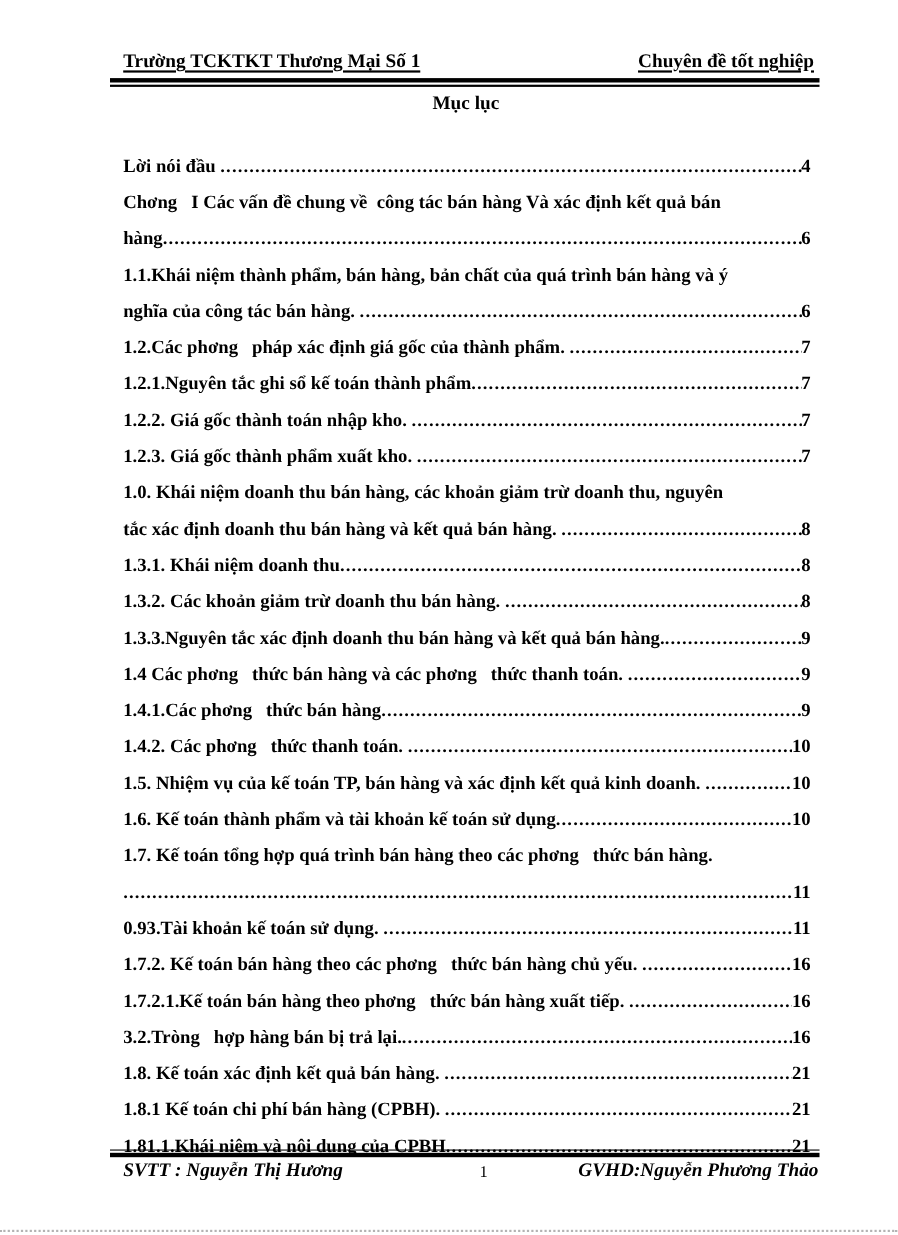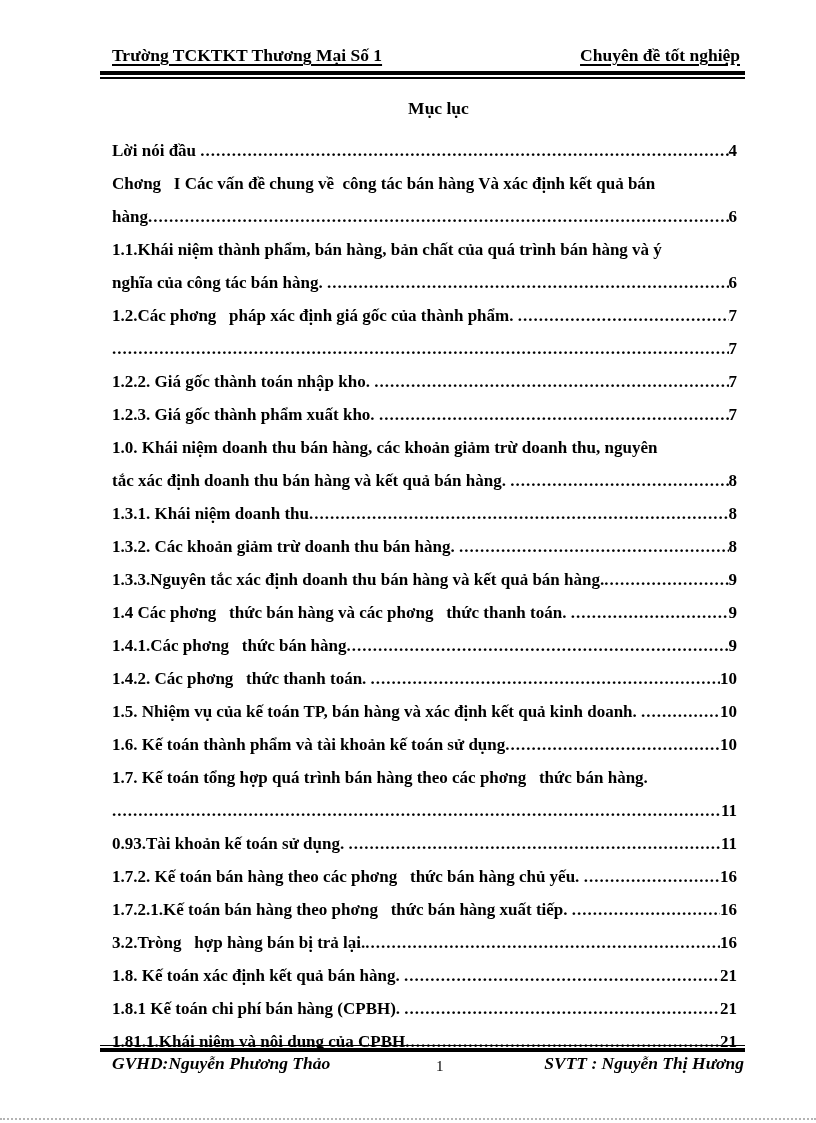--- a/index.html
+++ b/index.html
@@ -44,21 +44,21 @@
     border-bottom: 4px solid #000;
   }
 
   
   .doc-title {
     position: absolute;
     top: 82px; left: 100px; width: 645px;
     text-align: center;
     font-size: 17.5px;
     font-weight: bold;
-    margin: 16px;
+    margin: 1px;
   }
 
   
   .toc {
     position: absolute;
     top: 134px; left: 112px; width: 625px;
   }
   .toc-line {
     display: flex;
     align-items: center;
@@ -155,20 +155,21 @@
       <span class="t">nghĩa của công tác bán hàng. </span>
       <span class="dots"></span>
       <span class="pg">6</span>
     </div>
       <div class="toc-line">
       <span class="t">1.2.Các phơng   pháp xác định giá gốc của thành phẩm. </span>
       <span class="dots"></span>
       <span class="pg">7</span>
     </div>
       <div class="toc-line">
+      <span class="t">1.2.1.Nguyên tắc ghi sổ kế toán thành phẩm</span>
       <span class="dots"></span>
       <span class="pg">7</span>
     </div>
       <div class="toc-line">
       <span class="t">1.2.2. Giá gốc thành toán nhập kho. </span>
       <span class="dots"></span>
       <span class="pg">7</span>
     </div>
       <div class="toc-line">
       <span class="t">1.2.3. Giá gốc thành phẩm xuất kho. </span>
@@ -265,20 +266,20 @@
     </div>
       <div class="toc-line">
       <span class="t">1.81.1.Khái niệm và nội dung của CPBH</span>
       <span class="dots"></span>
       <span class="pg">21</span>
     </div>
     </div>
 
   <div class="rule-thin-thick"></div>
   <div class="footer-row">
+    <span>SVTT : Nguyễn Thị Hương</span>
     <span>GVHD:Nguyễn Phương Thảo</span>
-    <span>SVTT : Nguyễn Thị Hương</span>
   </div>
   <div class="footer-pagenum">1</div>
 
   <div class="page-edge-bottom"></div>
 
 </div>
 
 </body></html>

